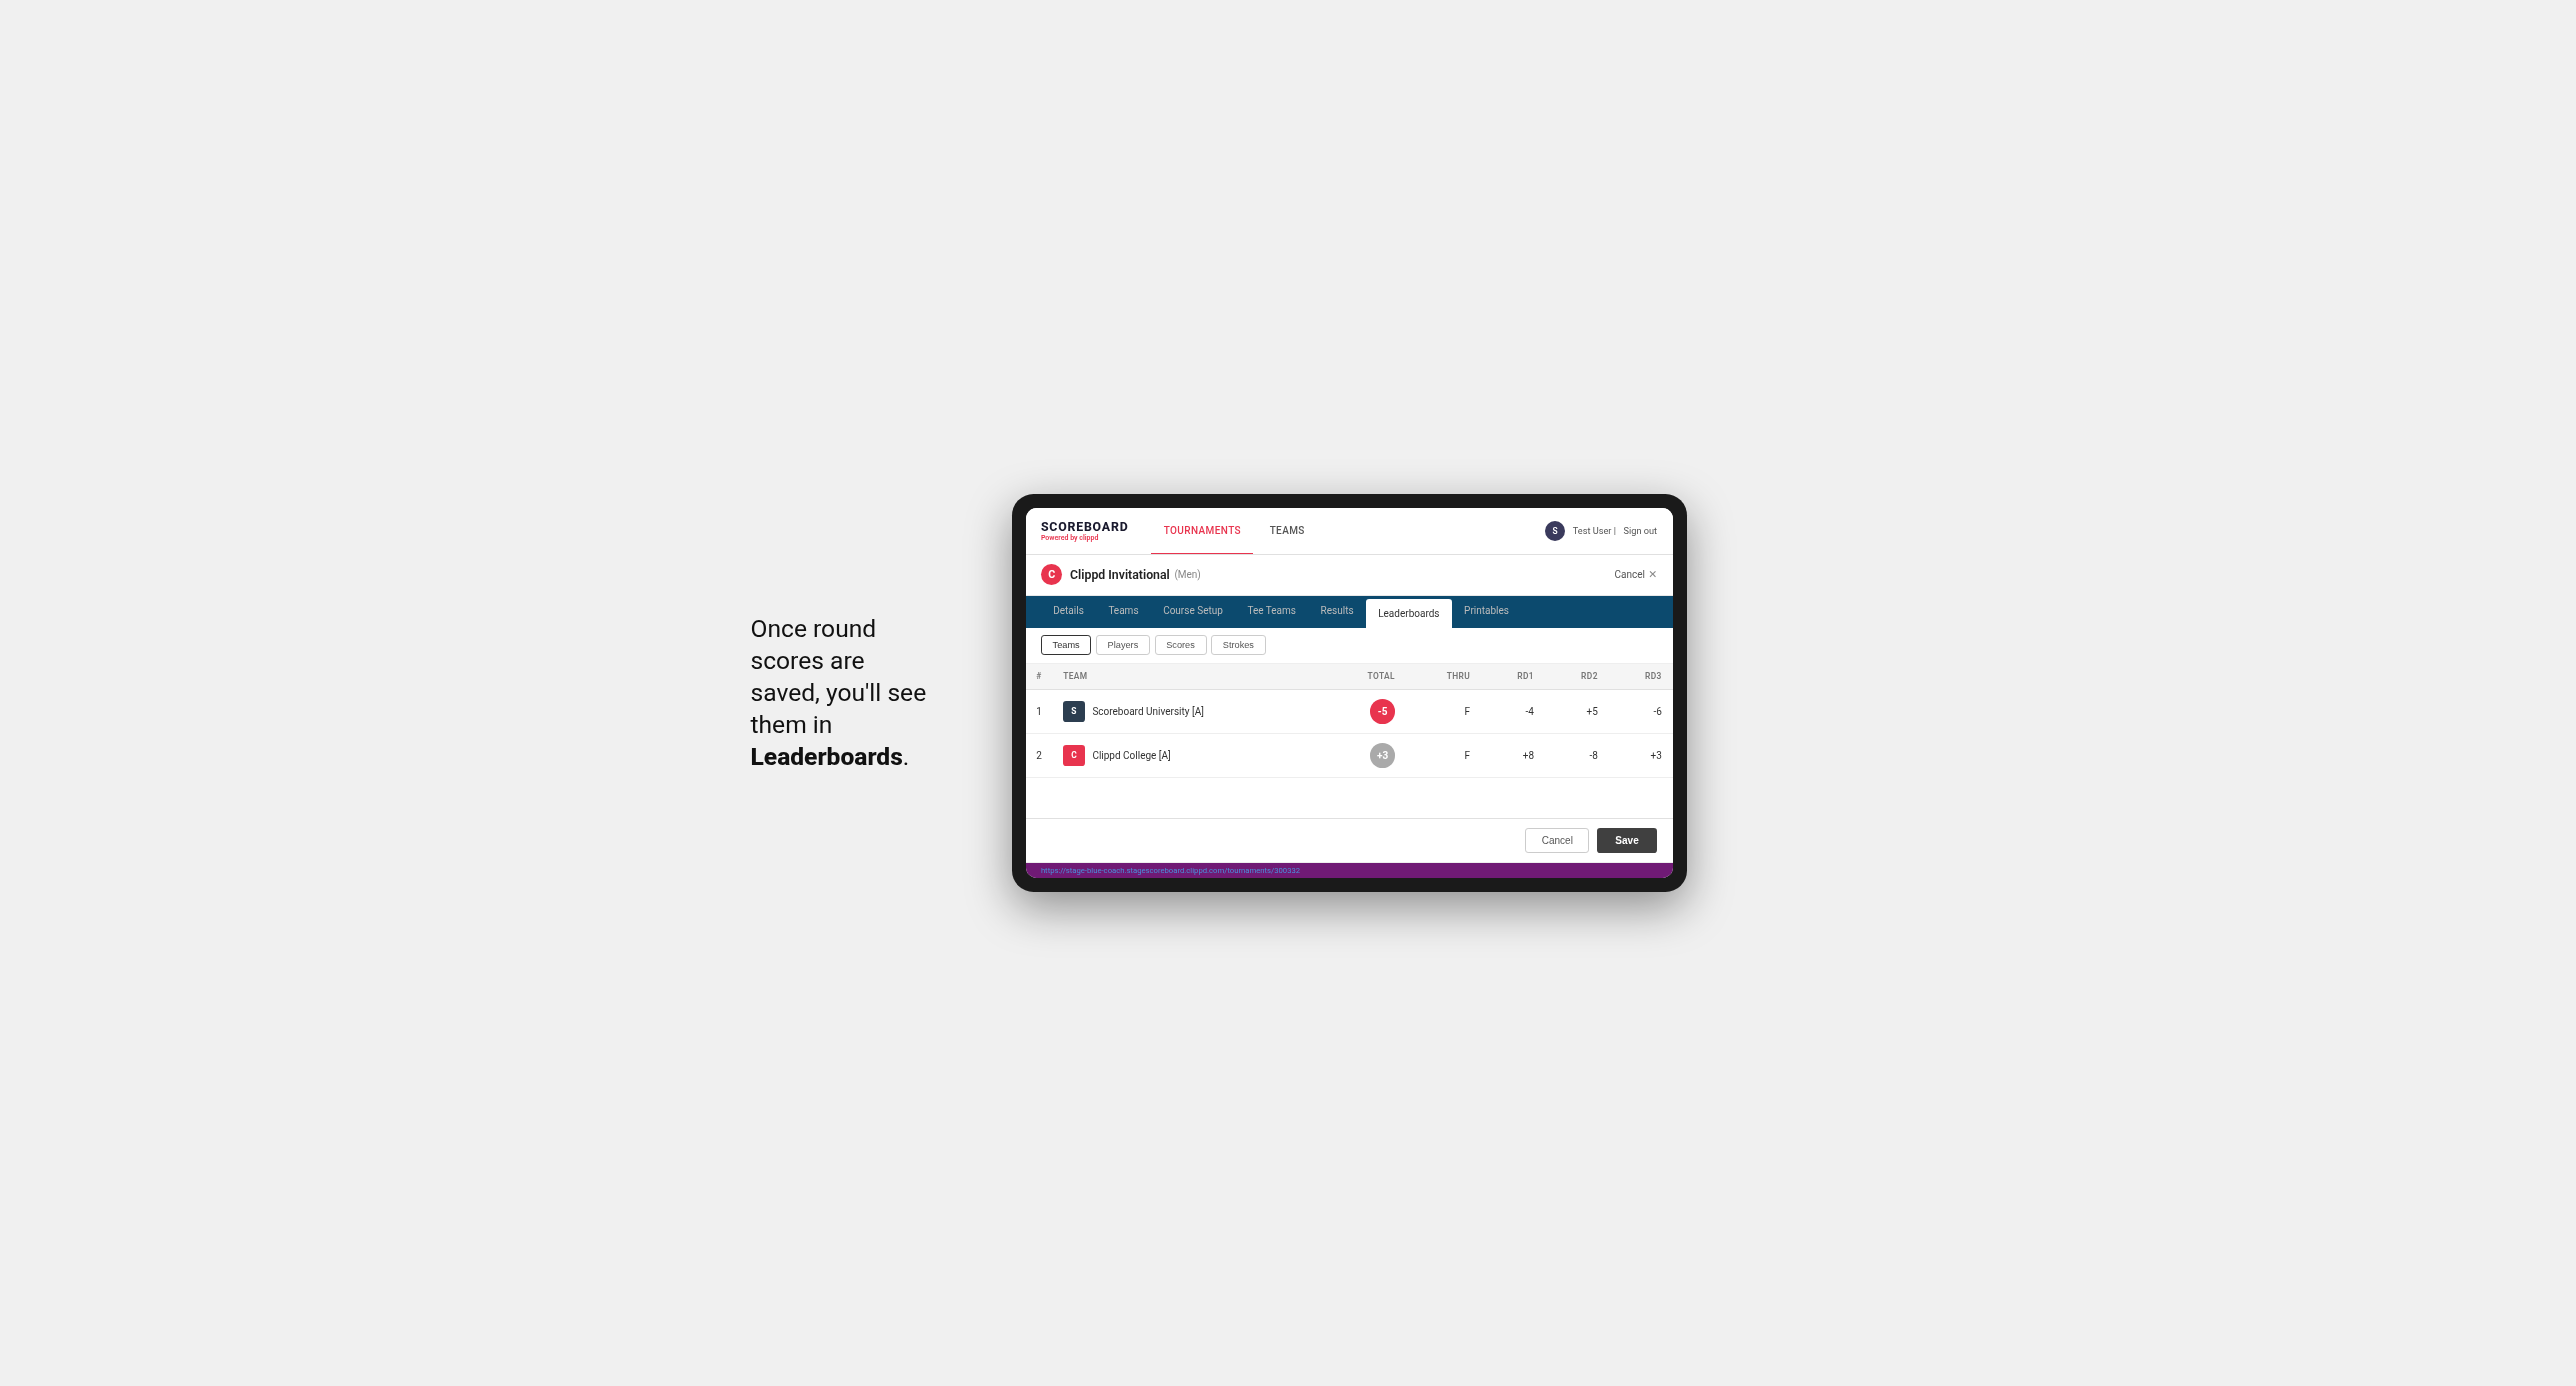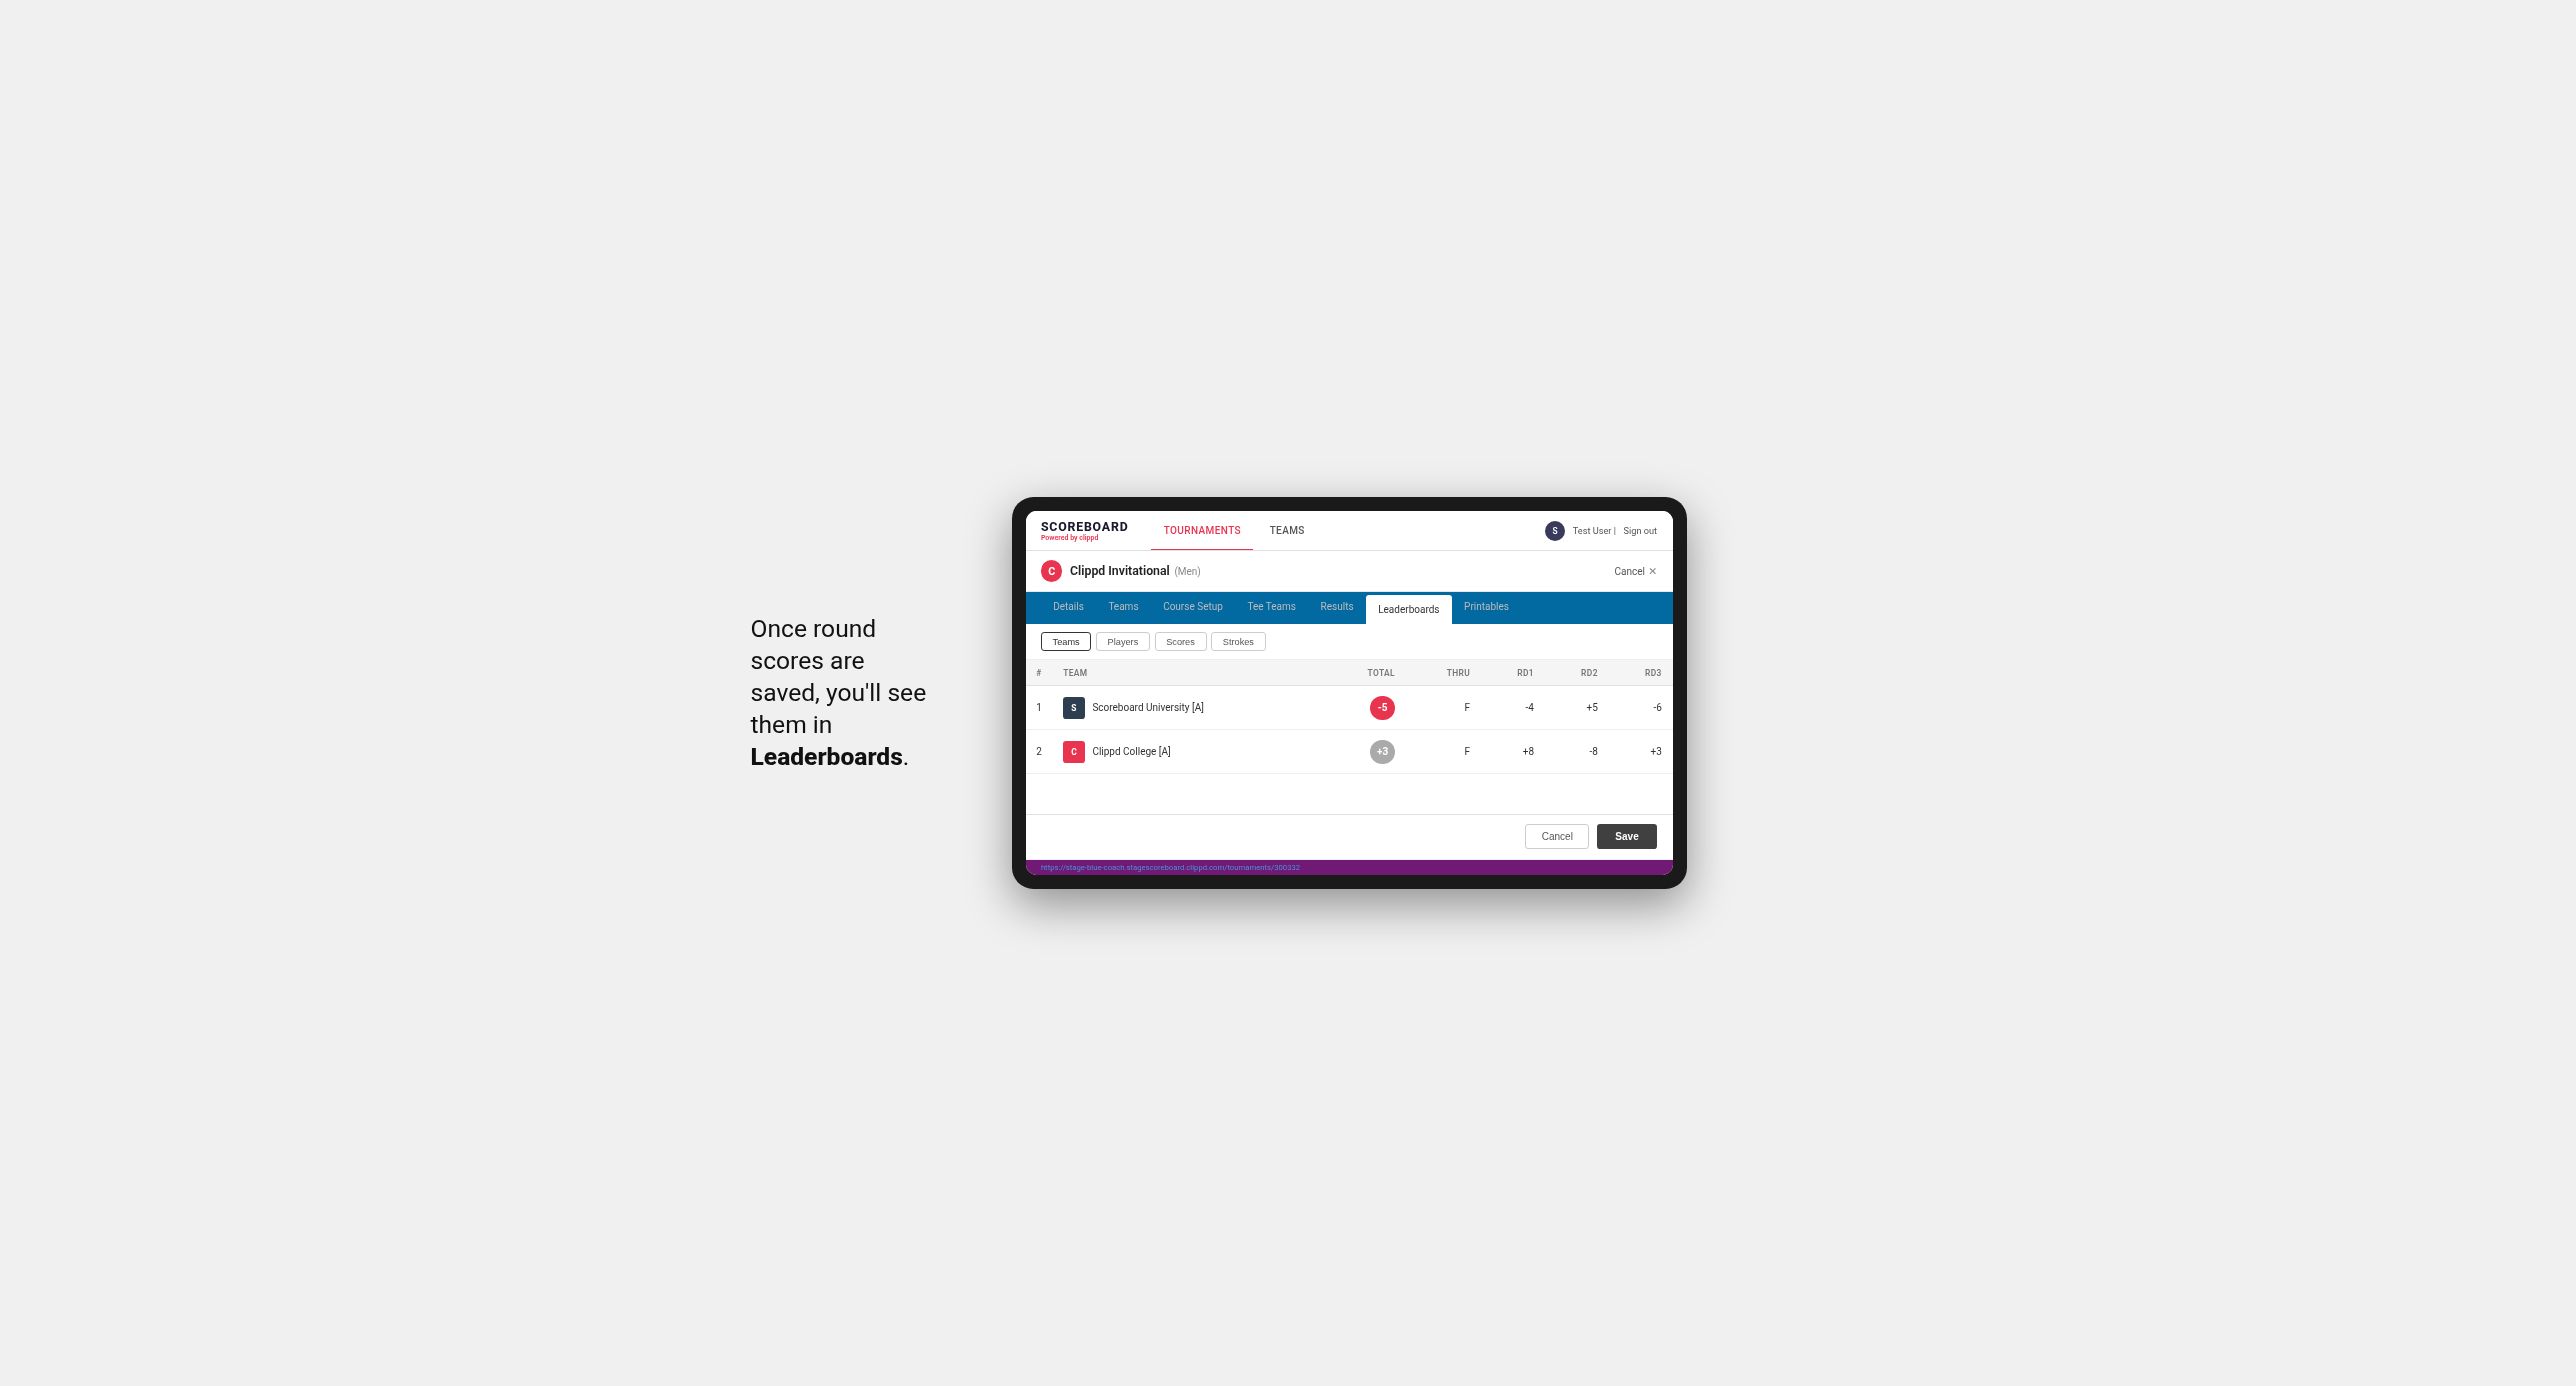--- a/index.html
+++ b/index.html
@@ -41,21 +41,21 @@
       border-radius: 10.7px;
       overflow: hidden;
     }
     
     .top-nav {
       background: #fff;
       border-bottom: 0.8px solid #e0e0e0;
       display: flex;
       align-items: center;
       padding: 0 15.4px;
-      height: 40px;
+      height: 47px;
     }
     .logo-area {
       display: flex;
       flex-direction: column;
       margin-right: 23px;
     }
     .logo-scoreboard {
       font-size: 12.3px;
       font-weight: 800;
       letter-spacing: 0.8px;
@@ -157,21 +157,21 @@
       align-items: center;
       gap: 3.1px;
     }
     .cancel-x {
       font-size: 10.7px;
       color: #888;
     }
 
     
     .sub-nav {
-      background: #0369a1;
+      background: #0c4a6e;
       display: flex;
       padding: 0 15.4px;
     }
     .sub-nav-tab {
       padding: 9.2px 12.3px;
       font-size: 10px;
       color: #bbb;
       cursor: pointer;
       border-bottom: 1.5px solid transparent;
     }

